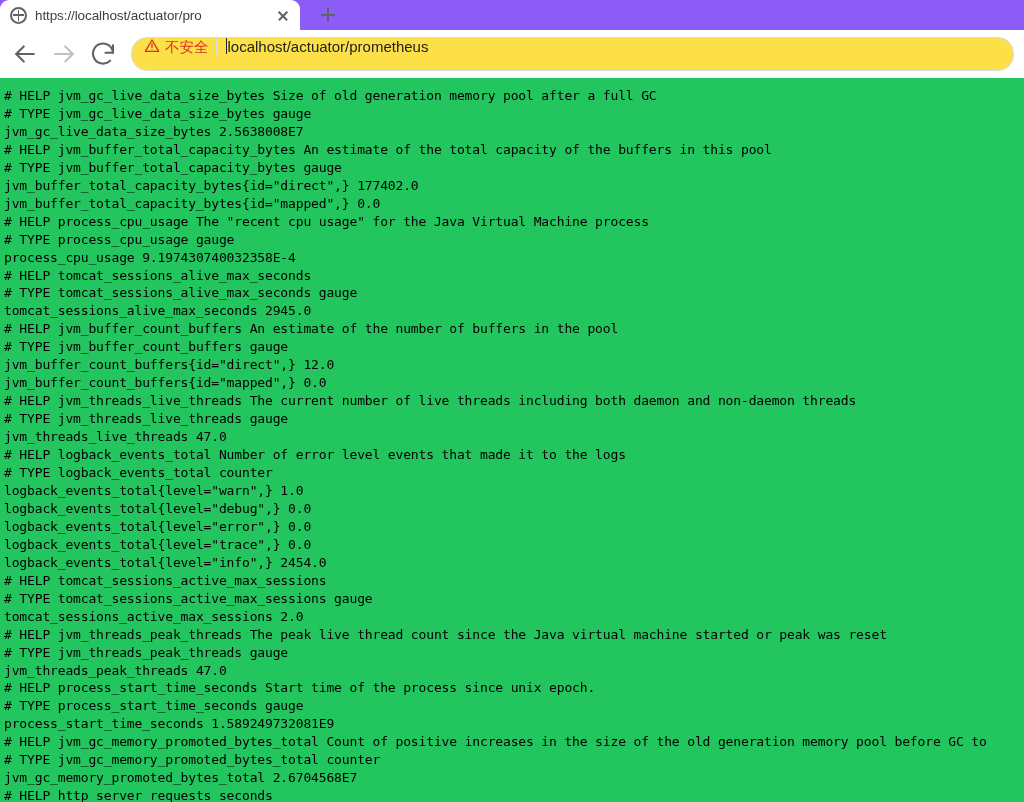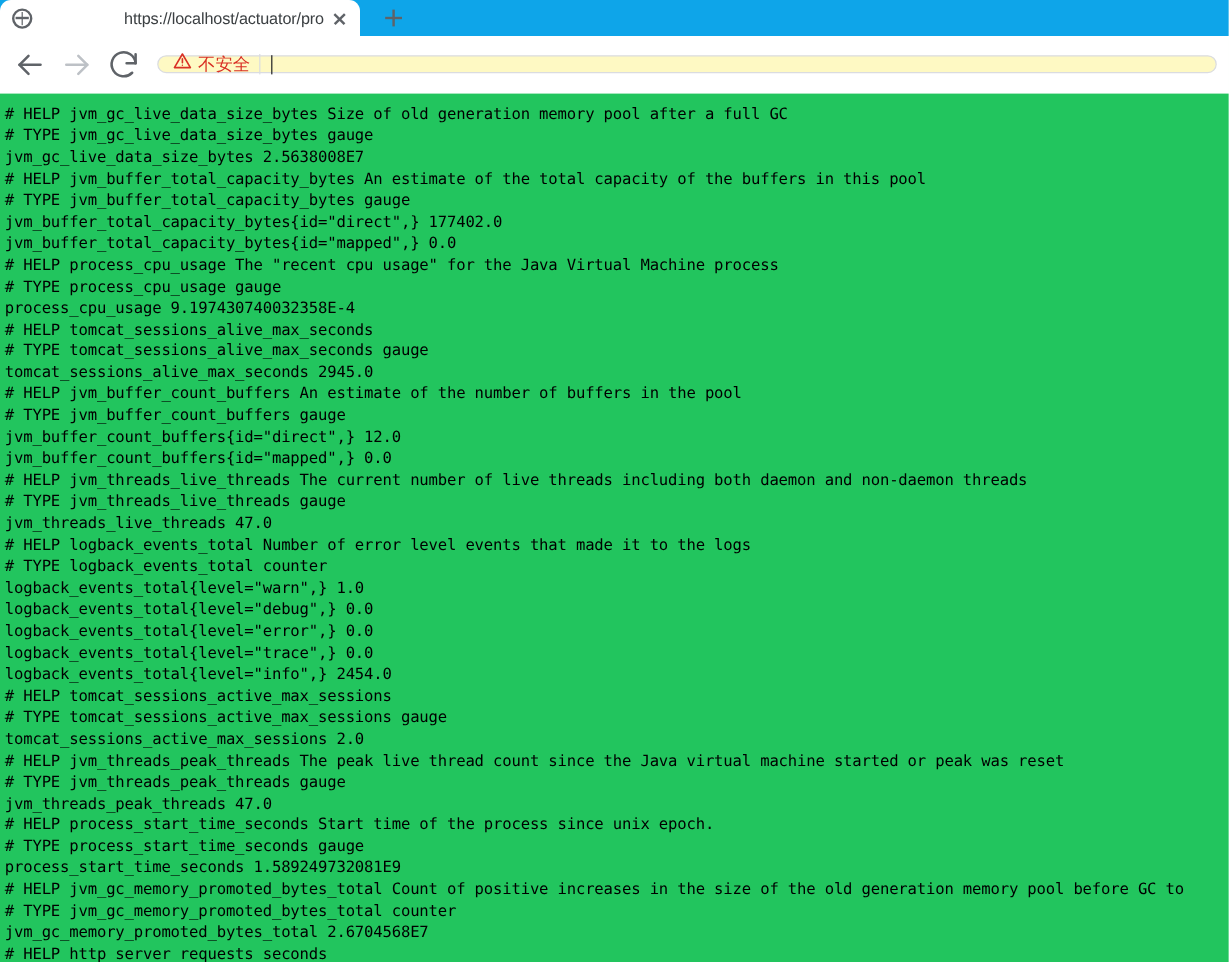--- a/index.html
+++ b/index.html
@@ -15,27 +15,26 @@
   .browser {
     width: 1024px;
     height: 802px;
     position: relative;
     background: #ffffff;
   }
 
   
   .tabstrip {
     height: 30px;
-    background: #0ea5e9;
+    background: #8b5cf6;
     position: relative;
     display: flex;
     align-items: flex-end;
     padding: 0;
     overflow: hidden;
-    text-align: right;
   }
   .tab {
     position: relative;
     height: 30px;
     width: 300px;
     background: #ffffff;
     border-top-left-radius: 9px;
     border-top-right-radius: 9px;
     display: flex;
     align-items: center;
@@ -136,26 +135,26 @@
     margin-right: 9px;
     position: relative;
     flex: 0 0 auto;
     color: #5f6368;
   }
   .navbtn svg { display: block; }
   .navbtn.disabled { color: #bdc1c6; }
 
   .omnibox {
     flex: 1 1 auto;
-    height: 15px;
-    background: #fef9c3;
+    height: 34px;
+    background: #fde047;
     border: 1px solid #dadce0;
     border-radius: 16px;
     display: flex;
-    align-items: center;
+    align-items: flex-start;
     padding: 0 10px 0 12px;
     box-sizing: border-box;
     margin-left: 4px;
   }
   .warn-icon {
     flex: 0 0 auto;
     margin-right: 5px;
     display: block;
   }
   .not-secure {
@@ -243,20 +242,21 @@
       <span class="warn-icon">
         <svg width="16" height="16" viewBox="0 0 24 24" fill="none" stroke="#d93025" stroke-width="2" stroke-linecap="round" stroke-linejoin="round">
           <path d="M12 3 L22 20 L2 20 Z"></path>
           <line x1="12" y1="9" x2="12" y2="14"></line>
           <circle cx="12" cy="17" r="0.9" fill="#d93025" stroke="none"></circle>
         </svg>
       </span>
       <span class="not-secure">不安全</span>
       <span class="omni-divider"></span>
       <span class="omni-caret"></span>
+      <span class="url">localhost/actuator/prometheus</span>
     </div>
   </div>
 
   <div class="content">
     <pre class="metrics"># HELP jvm_gc_live_data_size_bytes Size of old generation memory pool after a full GC
 # TYPE jvm_gc_live_data_size_bytes gauge
 jvm_gc_live_data_size_bytes 2.5638008E7
 # HELP jvm_buffer_total_capacity_bytes An estimate of the total capacity of the buffers in this pool
 # TYPE jvm_buffer_total_capacity_bytes gauge
 jvm_buffer_total_capacity_bytes{id="direct",} 177402.0

